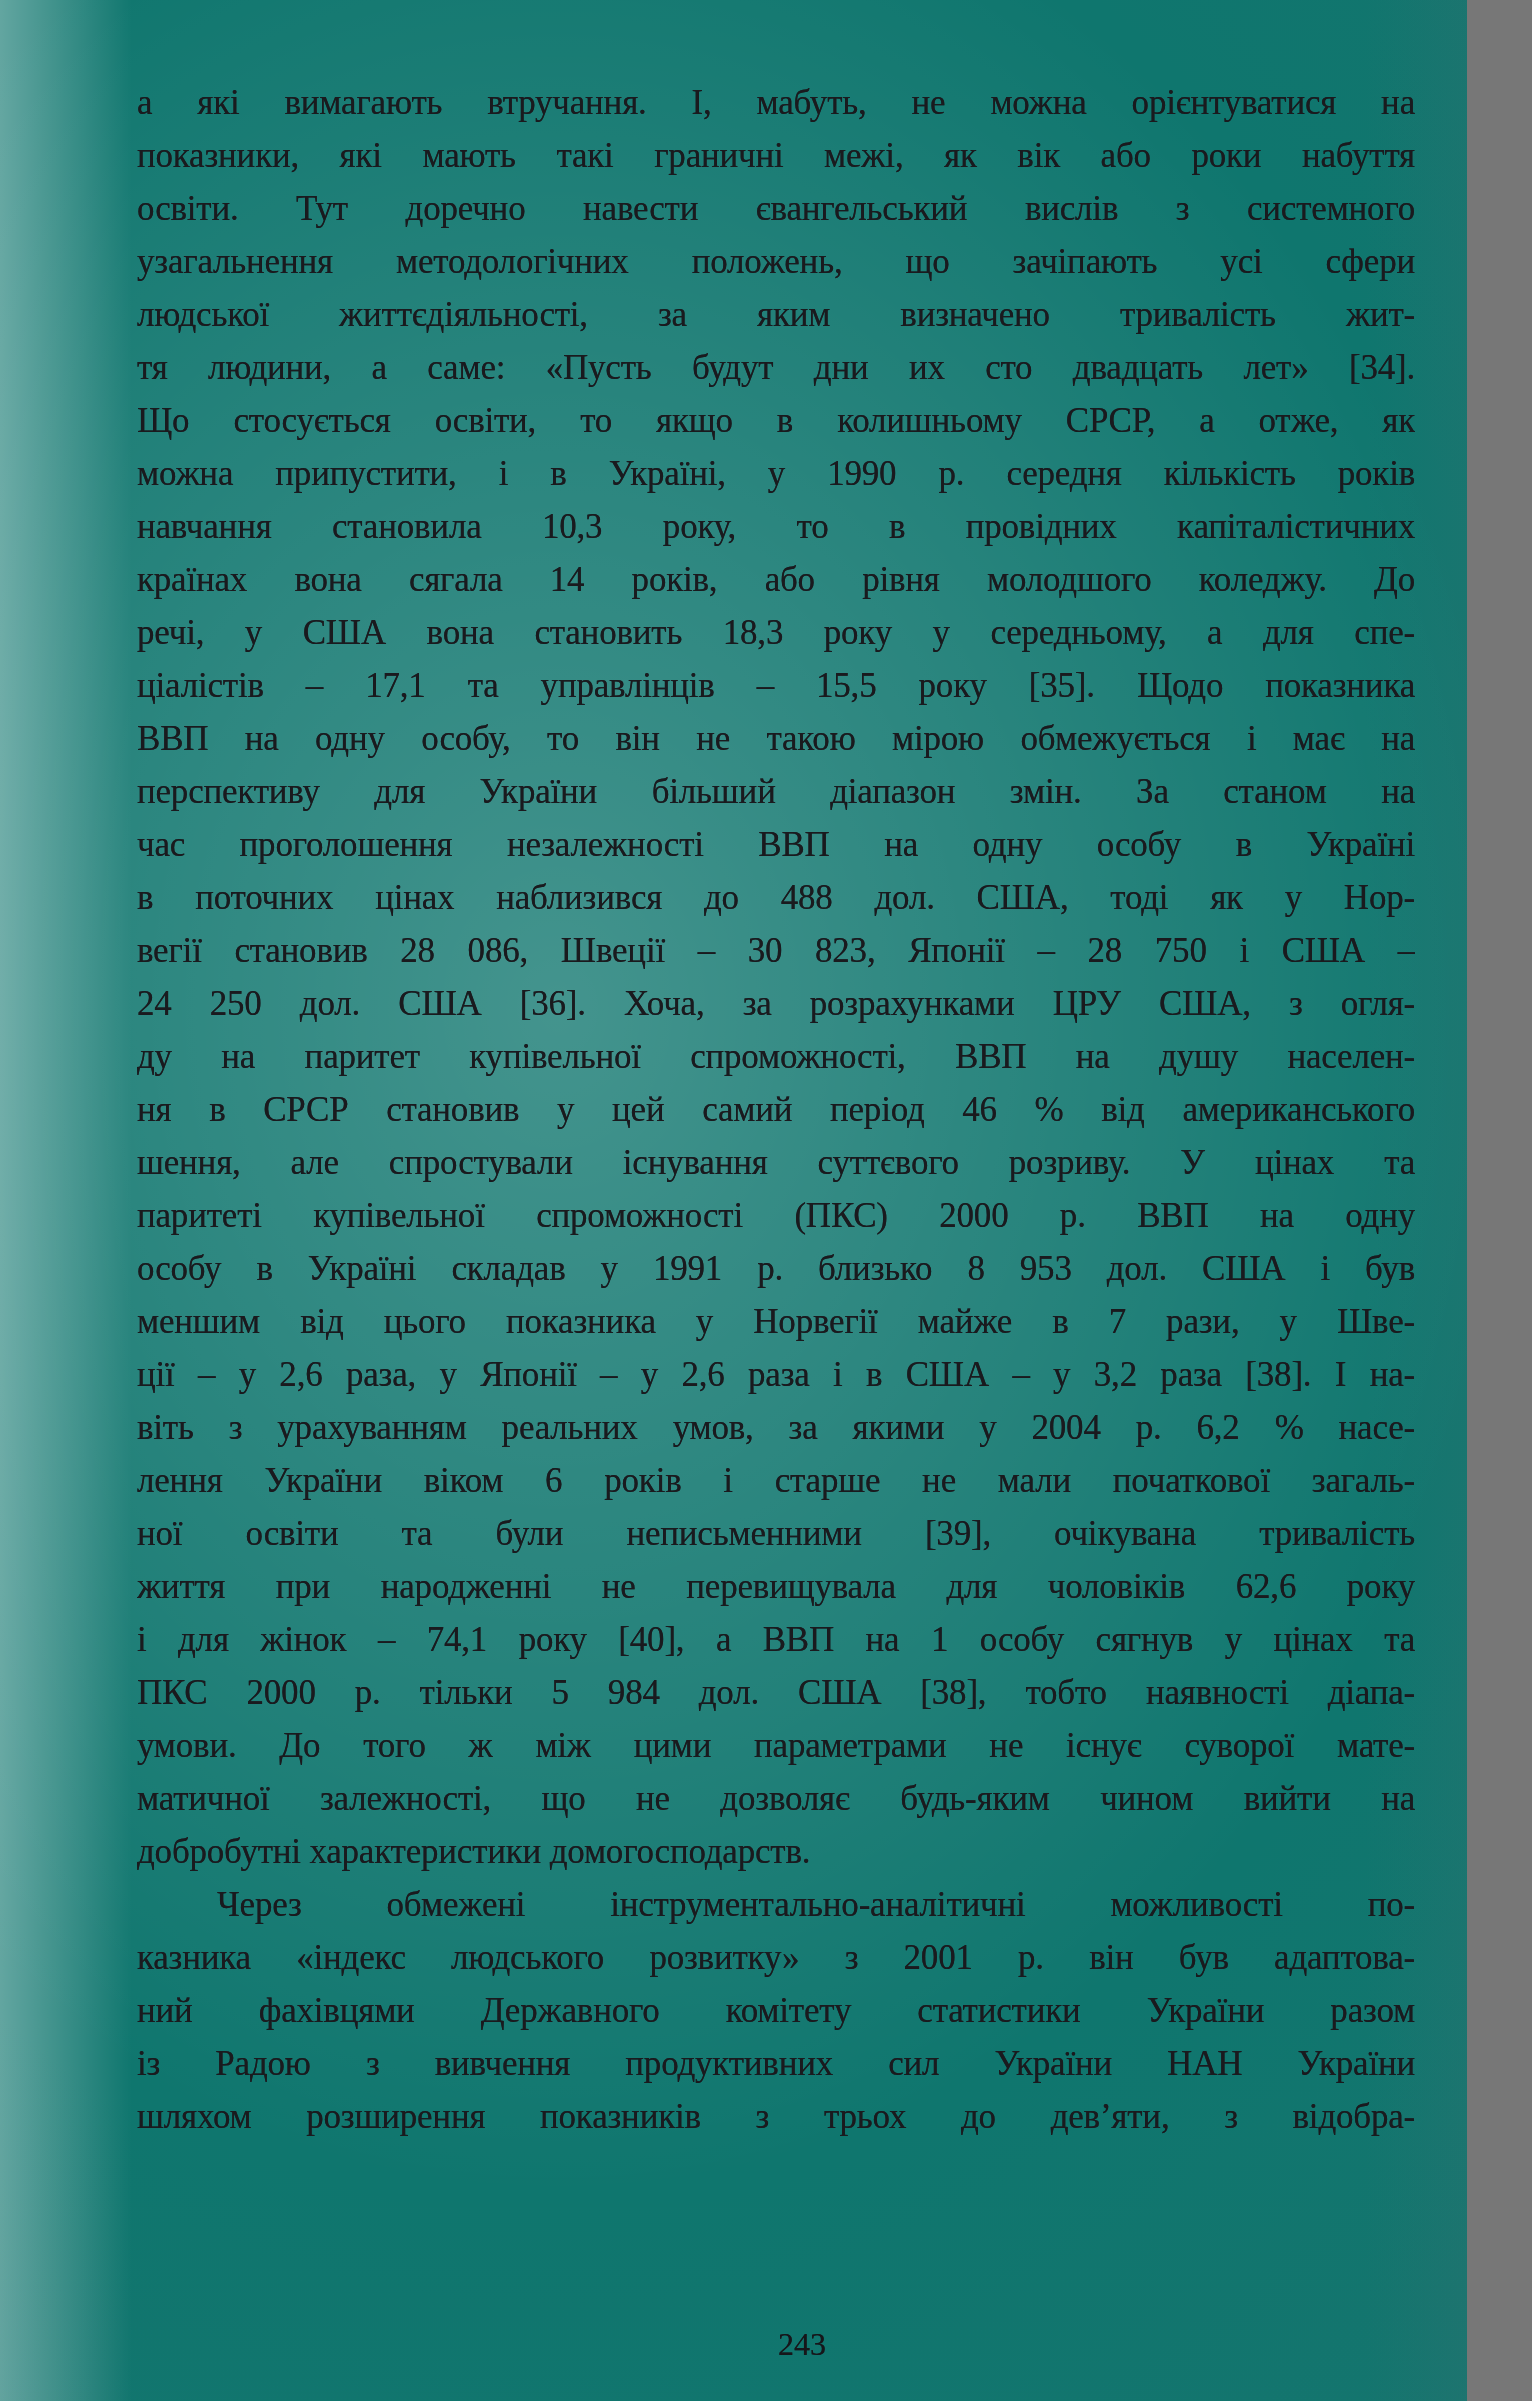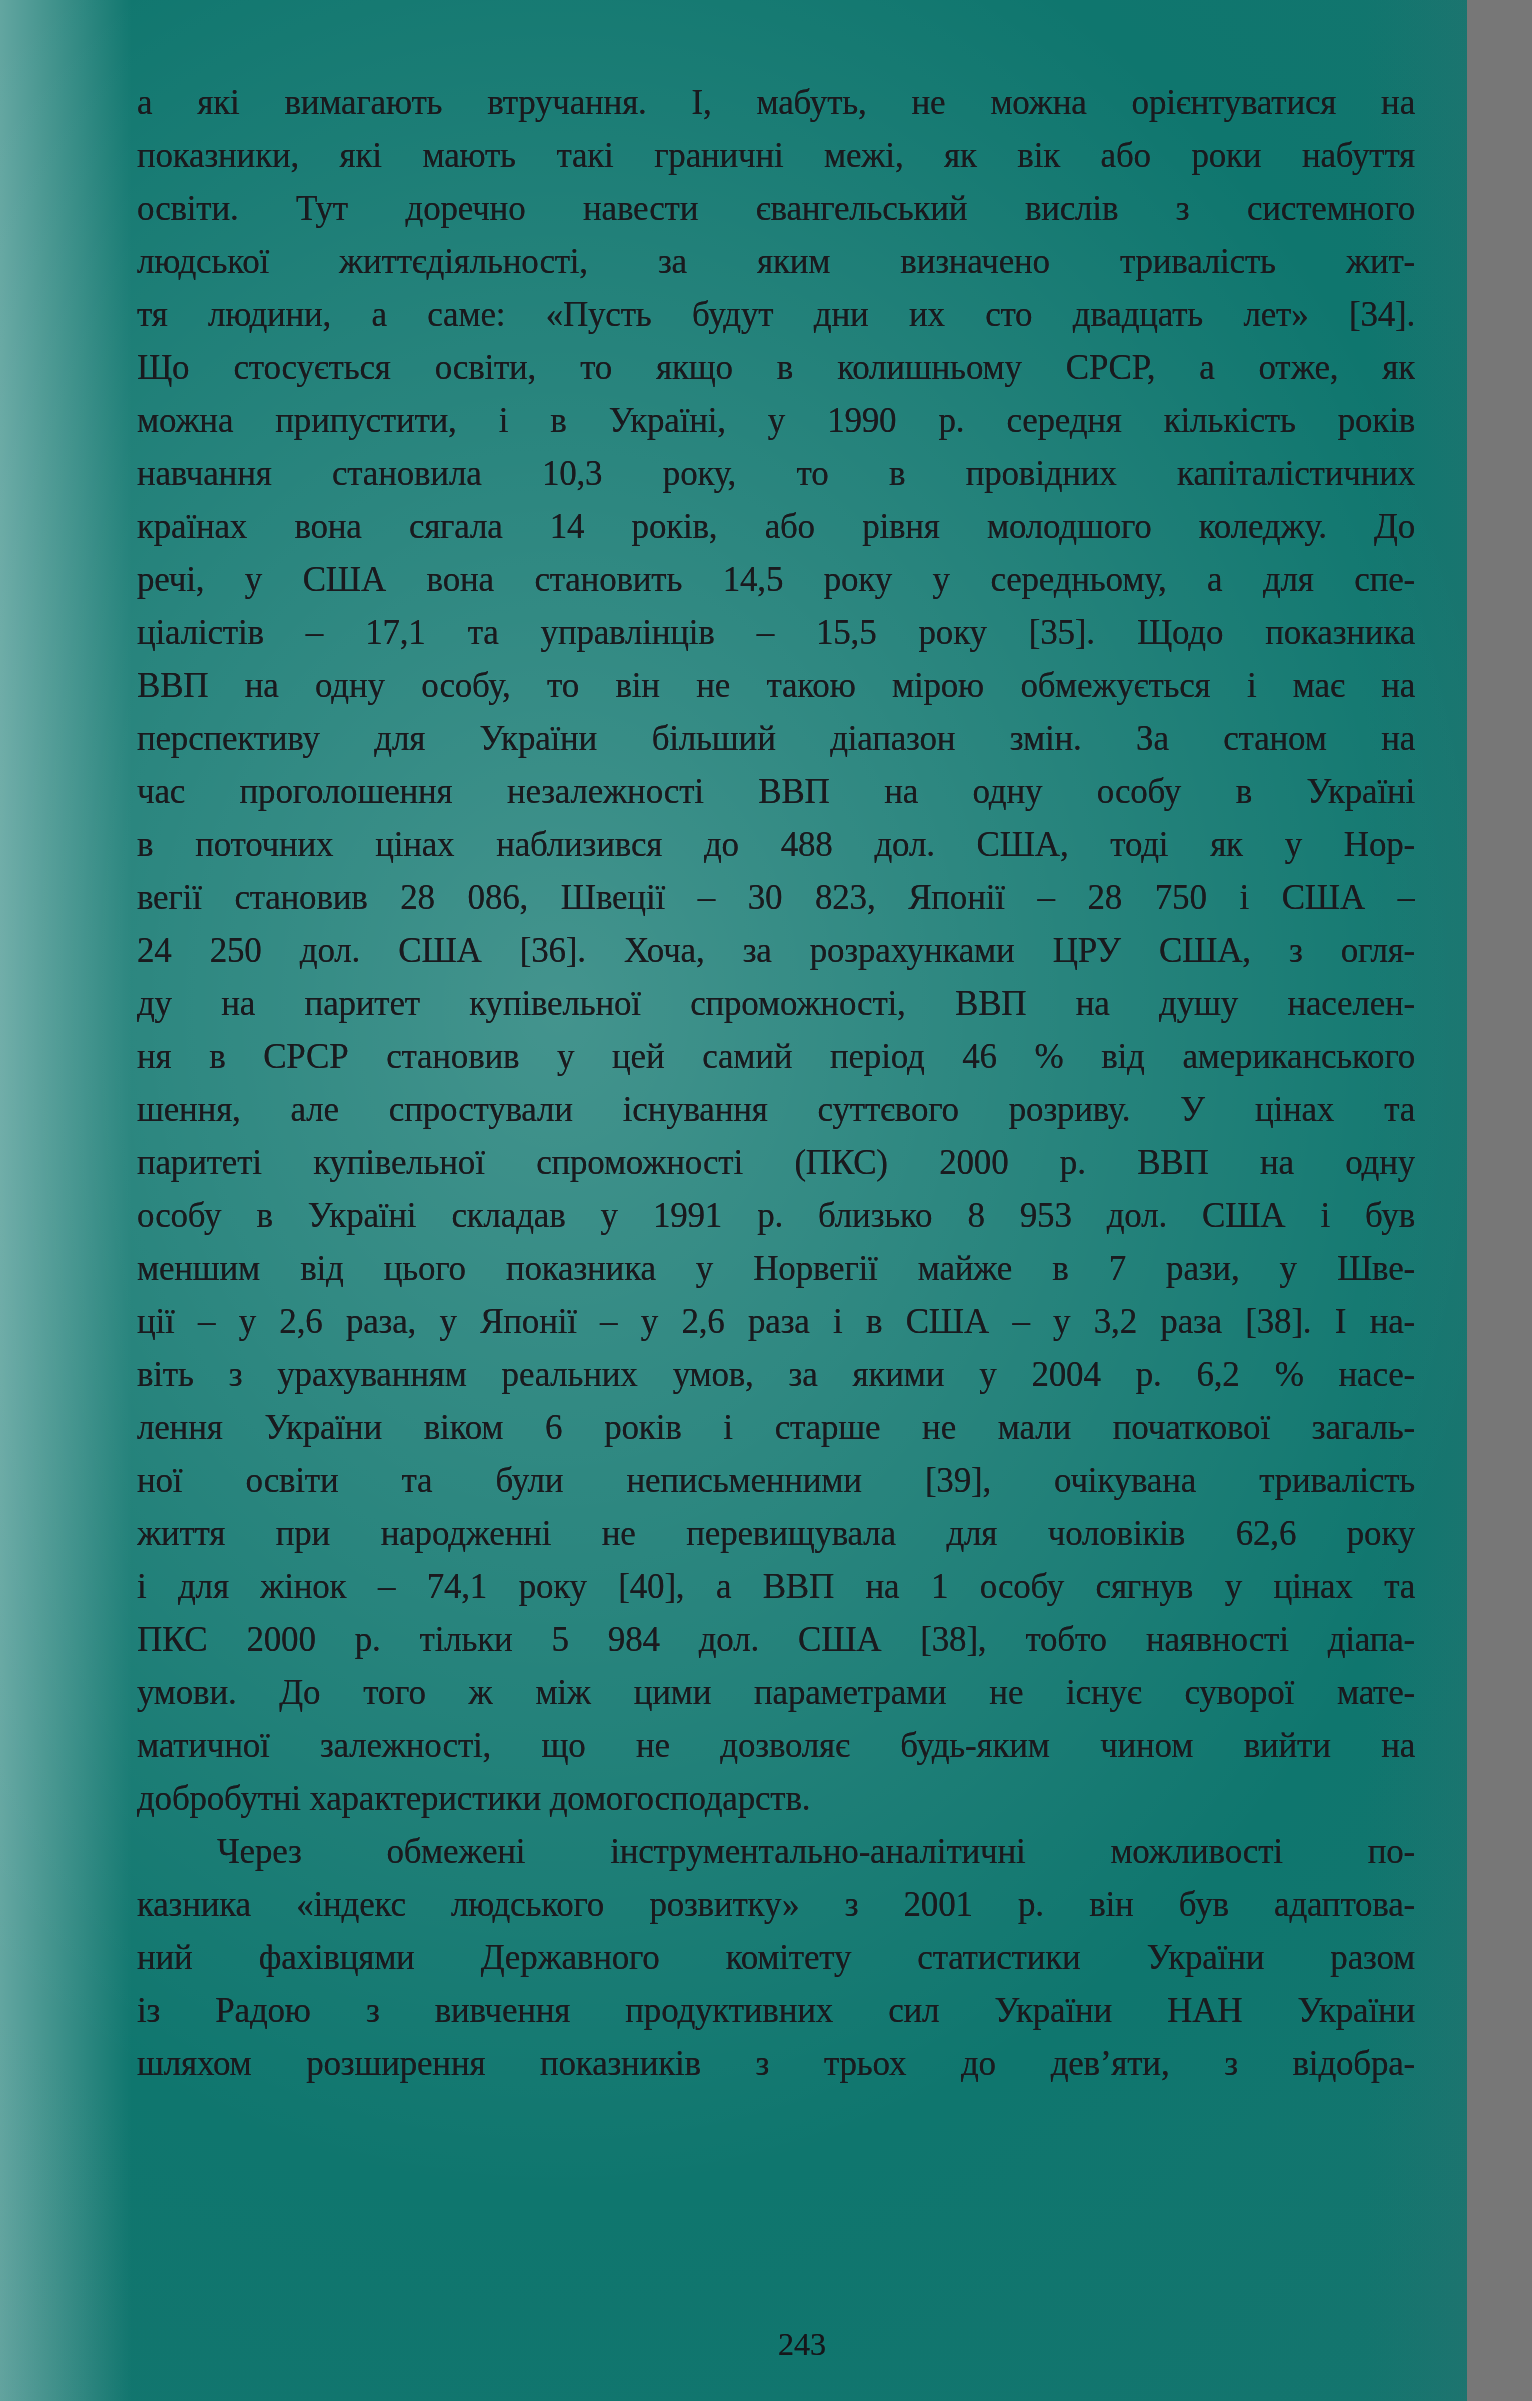--- a/index.html
+++ b/index.html
@@ -88,27 +88,28 @@
 </head>
 <body>
 
 <div class="page">
   <div class="scan-vignette"></div>
   <div class="text-block" id="text-block">
       <div class="paragraph">
         <div class="line">а які вимагають втручання. І, мабуть, не можна орієнтуватися на</div>
         <div class="line">показники, які мають такі граничні межі, як вік або роки набуття</div>
         <div class="line">освіти. Тут доречно навести євангельський вислів з системного</div>
+        <div class="line">узагальнення методологічних положень, що зачіпають усі сфери</div>
         <div class="line">людської життєдіяльності, за яким визначено тривалість жит-</div>
         <div class="line">тя людини, а саме: «Пусть будут дни их сто двадцать лет» [34].</div>
         <div class="line">Що стосується освіти, то якщо в колишньому СРСР, а отже, як</div>
         <div class="line">можна припустити, і в Україні, у 1990 р. середня кількість років</div>
         <div class="line">навчання становила 10,3 року, то в провідних капіталістичних</div>
         <div class="line">країнах вона сягала 14 років, або рівня молодшого коледжу. До</div>
-        <div class="line">речі, у США вона становить 14,5 року у середньому, а для спе-</div>
+        <div class="line">речі, у США вона становить 18,3 року у середньому, а для спе-</div>
         <div class="line">ціалістів – 17,1 та управлінців – 15,5 року [35]. Щодо показника</div>
         <div class="line">ВВП на одну особу, то він не такою мірою обмежується і має на</div>
         <div class="line">перспективу для України більший діапазон змін. За станом на</div>
         <div class="line">час проголошення незалежності ВВП на одну особу в Україні</div>
         <div class="line">в поточних цінах наблизився до 488 дол. США, тоді як у Нор-</div>
         <div class="line">вегії становив 28 086, Швеції – 30 823, Японії – 28 750 і США –</div>
         <div class="line">24 250 дол. США [36]. Хоча, за розрахунками ЦРУ США, з огля-</div>
         <div class="line">ду на паритет купівельної спроможності, ВВП на душу населен-</div>
         <div class="line">ня в СРСР становив у цей самий період 46 % від американського</div>
         <div class="line">шення, але спростували існування суттєвого розриву. У цінах та</div>

